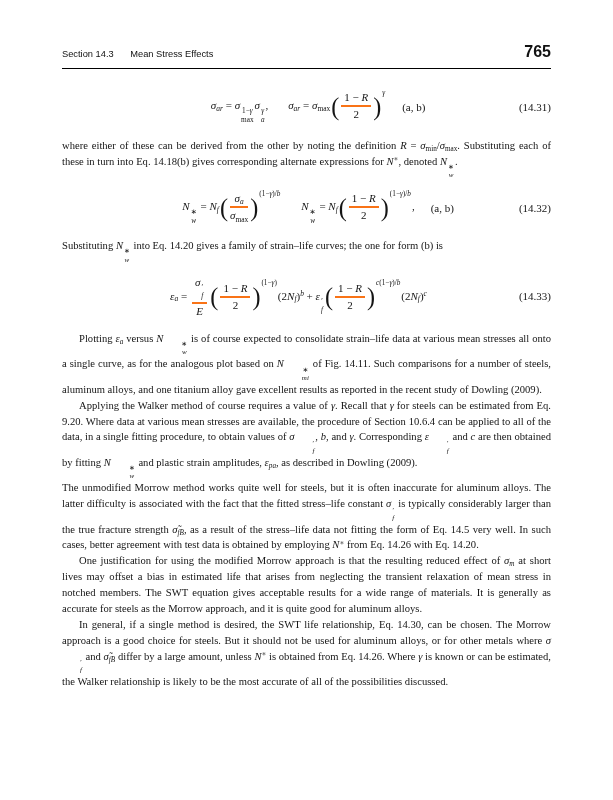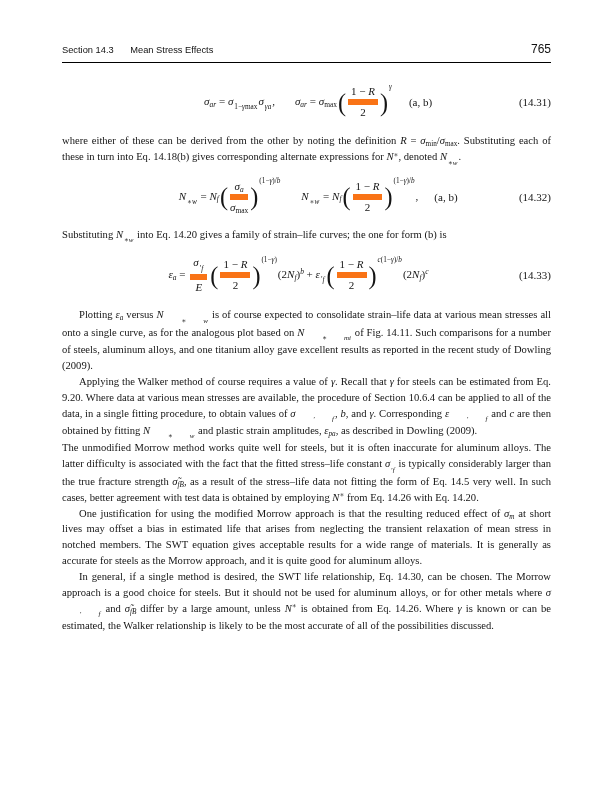--- a/index.html
+++ b/index.html
@@ -6,45 +6,45 @@
   html, body { margin: 0; padding: 0; background: #ffffff; }
   .page {
     width: 613px; height: 800px; margin: 0 auto; background: #ffffff;
     padding: 40px 62px 0 62px; overflow: hidden;
     font-family: "Liberation Serif", "DejaVu Serif", serif;
     font-size: 10.6px; line-height: 1.5; color: #141414; border-radius: 8px;
   }
   .running-head { display: flex; justify-content: space-between; align-items: baseline;
     font-family: "Liberation Sans", sans-serif; font-size: 9.3px; color: #111; }
   .rh-section { margin-right: 14px; }
-  .pageno { font-weight: normal; font-size: 12px; }
+  .pageno { font-weight: bold; font-size: 16px; }
   .rule { border-bottom: 1.4px solid #000; margin-top: 4px; margin-bottom: 0; }
 
   p.body-text { margin: 0; text-align: justify; }
   .indent { text-indent: 17px; }
 
   .eq-row { display: flex; align-items: center; font-size: 11px; }
   .eq-31 { margin: 22px 0 14px; }
   .eq-32 { margin: 13px 0 13px; }
   .eq-33 { margin: 12px 0 13px; }
   .eq-side { flex: 1 1 0; min-width: 0; }
   .eq-right { flex: 1 1 0; display: flex; justify-content: flex-start;
     align-items: center; padding-left: 16px; white-space: nowrap; }
   .eq-num { margin-left: auto; }
 
   .math { white-space: nowrap; }
   .rm { font-style: normal; }
   .it { font-style: italic; }
   .sb  { font-size: 68%; position: relative; top: 0.28em;  line-height: 0; text-align: center; }
   .sp2 { font-size: 68%; position: relative; top: -0.5em; line-height: 0; }
-  .ssk { display: inline-flex; flex-direction: row; align-items: center;
-    font-size: 66%; line-height: 1.15; vertical-align: -0.62em; margin: 0 1px; }
+  .ssk { display: inline-flex; flex-direction: column; align-items: center;
+    font-size: 66%; line-height: 1.15; vertical-align: -0.62em; margin: 0 1px; font-family: Liberation Serif, serif; }
   .frac { display: inline-block; text-align: center; vertical-align: middle;
     margin: 0 2px; line-height: 1.2; }
-  .fnum { display: block; border-bottom: 6px solid #f97316; padding: 0 3px 1px; }
+  .fnum { display: block; border-bottom: 2px solid #f97316; padding: 0 3px 1px; }
   .fden { display: block; padding-top: 1px; }
   .pgrp { display: inline-flex; align-items: center; vertical-align: middle; margin: 0 1px; }
   .bigp { font-size: 220%; line-height: 0.8; font-style: normal; font-weight: 300; }
   .psup { font-size: 66%; align-self: flex-start; position: relative; top: -0.45em; margin-left: 1px; }
   .hsp { display: inline-block; }
 
   .section-heading { font-family: "Liberation Sans", sans-serif; font-weight: bold;
     font-size: 12.3px; margin: 16px 0 9px; color: #000; }
   .sec-num { margin-right: 13px; }
 </style>

